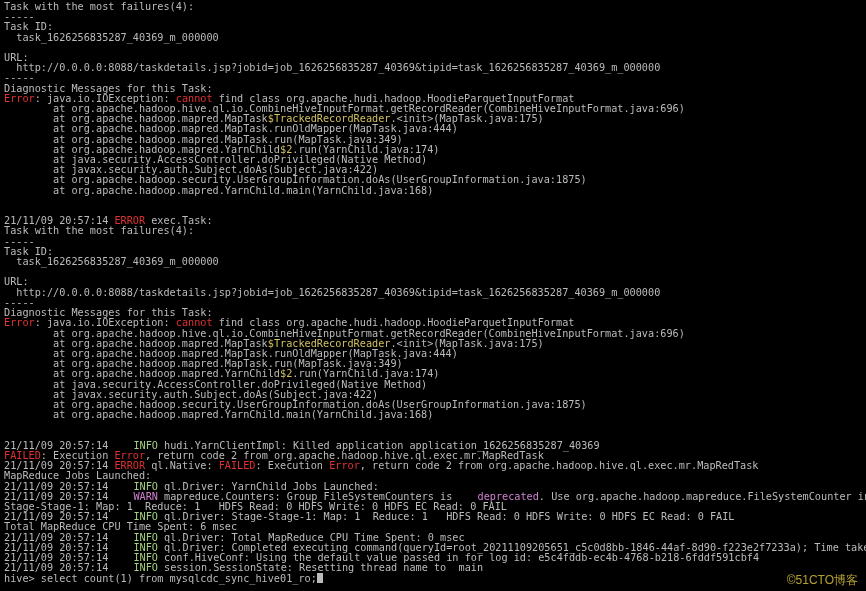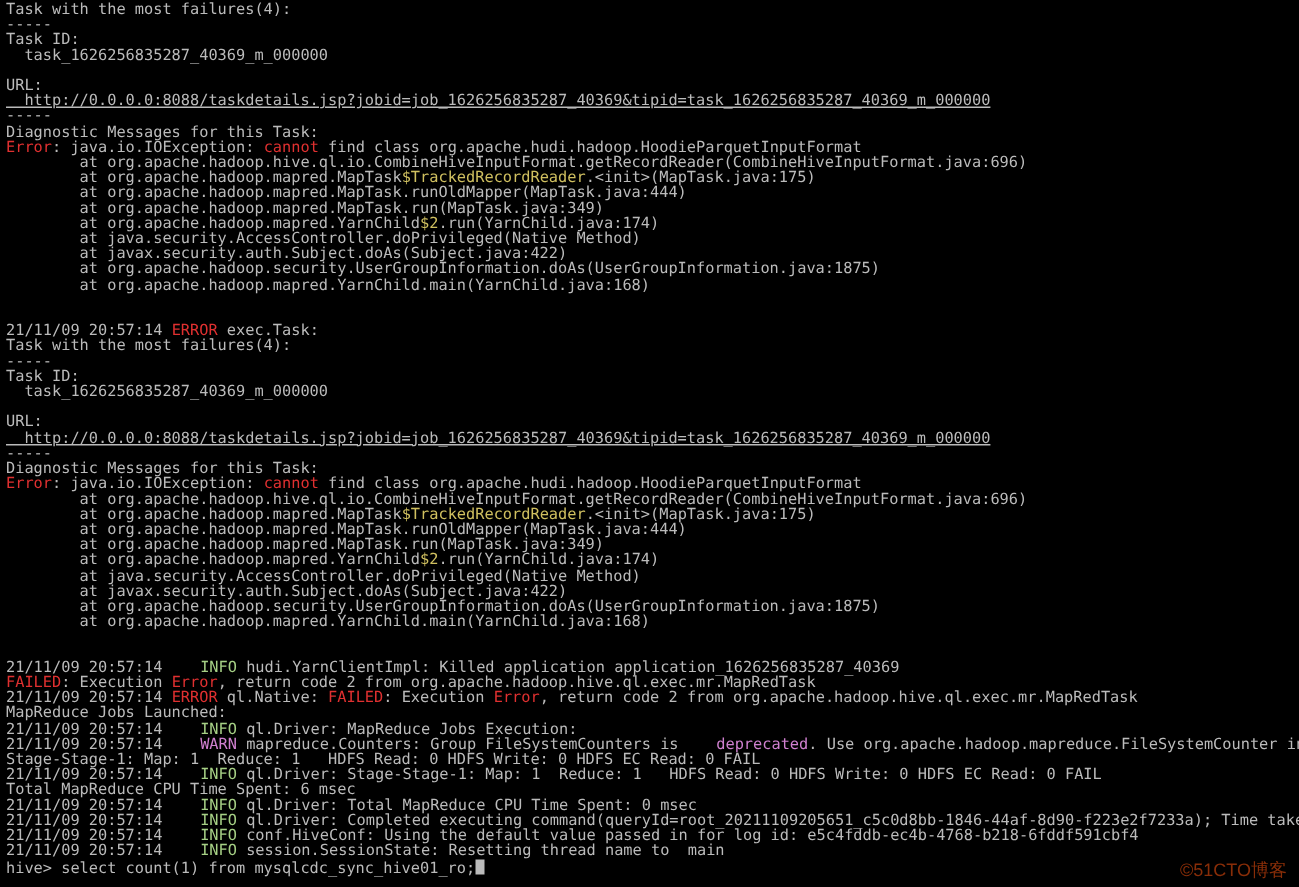--- a/index.html
+++ b/index.html
@@ -16,32 +16,32 @@
     line-height: 1.0;
     color: #bbb;
     margin: 0;
     padding: 2px 4px;
     white-space: pre;
   }          
   .r  { color: #e03030; }       
   .g  { color: #a6d085; margin-left: 19px; }       
   .y  { color: #d0c060; }       
   .p  { color: #d080d0; margin-left: 19px; }       
-  .ul { text-decoration: underline; }
+  .ul { }
   .cursor {
     display:inline-block;
     width:6px; height:10px;
     background:#bbb;
     vertical-align:-1px;
   }
   .watermark {
     position: absolute;
     right: 8px;
     bottom: 2px;
-    color: #c2410c;
+    color: #fde047;
     font-family: sans-serif;
     font-size: 12px;
     opacity: 0.7;
     pointer-events: none;
     text-align: right;
   }
 </style>
 </head>
 <body>
 
@@ -85,21 +85,21 @@
 <span>        at java.security.AccessController.doPrivileged(Native Method)</span>
 <span>        at javax.security.auth.Subject.doAs(Subject.java:422)</span>
 <span>        at org.apache.hadoop.security.UserGroupInformation.doAs(UserGroupInformation.java:1875)</span>
 <span>        at org.apache.hadoop.mapred.YarnChild.main(YarnChild.java:168)</span>
 
 
 <span>21/11/09 20:57:14</span> <span class="g">INFO</span><span> hudi.YarnClientImpl: Killed application application_1626256835287_40369</span>
 <span class="r">FAILED</span><span>: Execution </span><span class="r">Error</span><span>, return code 2 from org.apache.hadoop.hive.ql.exec.mr.MapRedTask</span>
 <span>21/11/09 20:57:14</span> <span class="r">ERROR</span><span> ql.Native: </span><span class="r">FAILED</span><span>: Execution </span><span class="r">Error</span><span>, return code 2 from org.apache.hadoop.hive.ql.exec.mr.MapRedTask</span>
 <span>MapReduce Jobs Launched:</span>
-<span>21/11/09 20:57:14</span> <span class="g">INFO</span><span> ql.Driver: MapReduce Jobs Execution:</span>
+<span>21/11/09 20:57:14</span> <span class="g">INFO</span><span> ql.Driver: YarnChild Jobs Launched:</span>
 <span>21/11/09 20:57:14</span> <span class="p">WARN</span><span> mapreduce.Counters: Group FileSystemCounters is </span><span class="p">deprecated</span><span>. Use org.apache.hadoop.mapreduce.FileSystemCounter instead</span>
 <span>Stage-Stage-1: Map: 1  Reduce: 1   HDFS Read: 0 HDFS Write: 0 HDFS EC Read: 0 FAIL</span>
 <span>21/11/09 20:57:14</span> <span class="g">INFO</span><span> ql.Driver: Stage-Stage-1: Map: 1  Reduce: 1   HDFS Read: 0 HDFS Write: 0 HDFS EC Read: 0 FAIL</span>
 <span>Total MapReduce CPU Time Spent: 6 msec</span>
 <span>21/11/09 20:57:14</span> <span class="g">INFO</span><span> ql.Driver: Total MapReduce CPU Time Spent: 0 msec</span>
 <span>21/11/09 20:57:14</span> <span class="g">INFO</span><span> ql.Driver: Completed executing command(queryId=root_20211109205651_c5c0d8bb-1846-44af-8d90-f223e2f7233a); Time taken: 22.152 seconds</span>
 <span>21/11/09 20:57:14</span> <span class="g">INFO</span><span> conf.HiveConf: Using the default value passed in for log id: e5c4fddb-ec4b-4768-b218-6fddf591cbf4</span>
 <span>21/11/09 20:57:14</span> <span class="g">INFO</span><span> session.SessionState: Resetting thread name to  main</span>
 <span>hive&gt; select count(1) from mysqlcdc_sync_hive01_ro;</span><span class="cursor"></span>
 </pre>

